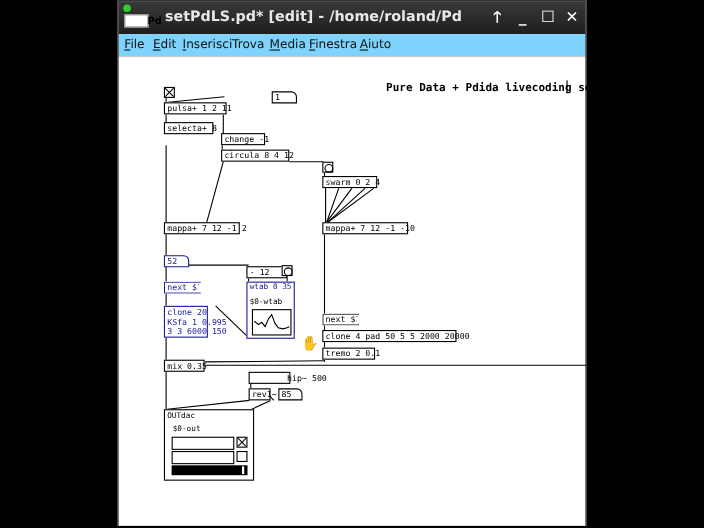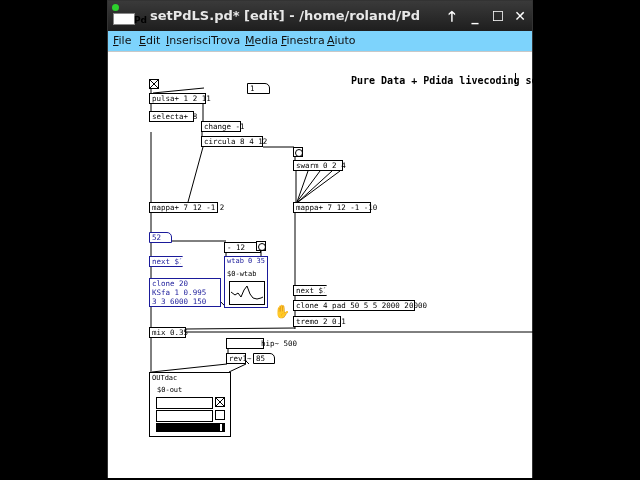--- a/index.html
+++ b/index.html
@@ -153,21 +153,21 @@
     <div class="gop" style="left:116px; top:204px; width:44px; height:52px; border-color:#1a1a9a;">
       <div class="hdr" style="color:#1a1a9a; top:0px;">wtab 0 35</div>
       <div class="hdr" style="top:13px;">$0-wtab</div>
       <div style="position:absolute; left:4px; top:24px; width:34px; height:22px; border:1px solid #000; background:#fff;">
         <svg width="34" height="22">
             <polyline points="1,10 5,13 8,11 11,15 14,8 17,4 20,12 23,16 27,17 31,16 33,15" stroke="#000" fill="none" stroke-width="1"></polyline>
           </svg>
       </div>
     </div>
 
-    <div class="obj blue" style="left:41px; top:226px; width:72px; height:29px; line-height:9px;">
+    <div class="obj blue" style="left:41px; top:226px; width:40px; height:29px; line-height:9px;">
       <div>clone 20</div>
       <div>KSfa 1 0.995</div>
       <div>3 3 6000 150</div>
     </div>
 
     <div class="cursor" style="left:166px; top:252px;">✋</div>
 
     <div class="msg" style="left:185px; top:233px; width:34px; border:1px solid #000; background:#fff; clip-path:polygon(0 0,100% 0,88% 50%,100% 100%,0 100%);">next $1</div>
     <div class="obj" style="left:185px; top:248px; width:122px;">clone 4 pad 50 5 5 2000 20000</div>
     <div class="obj" style="left:185px; top:264px; width:48px;">tremo 2 0.1</div>

